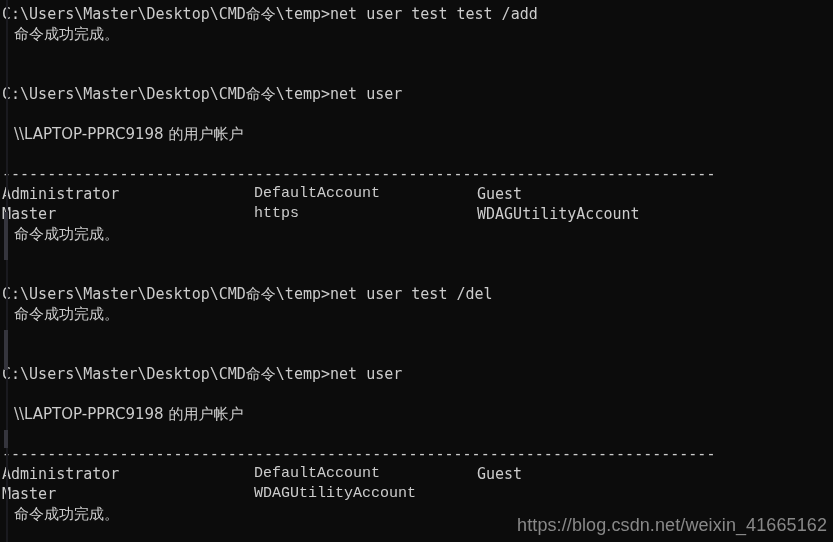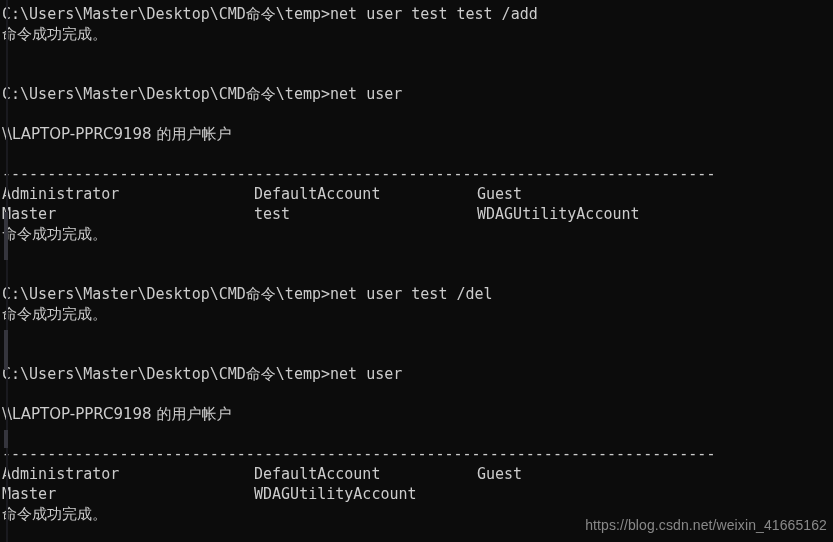--- a/index.html
+++ b/index.html
@@ -69,20 +69,21 @@
     line-height: 20px;
     white-space: pre;
     letter-spacing: 0px;
     font-size: 15px;
   }
   .line.blank { color: transparent; }
 
   .line.cjk {
     font-family: "DejaVu Sans", "Liberation Sans", sans-serif;
     font-size: 15px;
+    margin-left: 12px;
   }
 
   .sep {
     height: 20px;
     line-height: 20px;
     white-space: pre;
     overflow: hidden;
     font-size: 15px;
     color: #cccccc;
   }
@@ -94,30 +95,30 @@
     position: relative;
     white-space: pre;
     font-size: 15px;
   }
   .userrow .col {
     position: absolute;
     top: 0;
     white-space: pre;
   }
   .userrow .col.c0 { left: 0px; }
-  .userrow .col.c1 { left: 252px; }
+  .userrow .col.c1 { left: 252px; font-family: Liberation Mono, monospace; }
   .userrow .col.c2 { left: 475px; }
 
   #watermark {
     position: absolute;
     right: 6px;
     bottom: 8px;
     color: #9a9a9a;
     font-family: "Liberation Sans", "DejaVu Sans", sans-serif;
-    font-size: 14px;
+    font-size: 18px;
     line-height: 18px;
     letter-spacing: 0.1px;
     white-space: nowrap;
     z-index: 6;
     opacity: 0.88;
   }
 </style>
 </head>
 <body>
 
@@ -142,21 +143,21 @@
     <div class="line cjk">\\LAPTOP-PPRC9198 的用户帐户</div>
     <div class="line blank">&nbsp;</div>
     <div class="sep">-------------------------------------------------------------------------------</div>
     <div class="userrow">
       <span class="col c0">Administrator</span>
       <span class="col c1">DefaultAccount</span>
       <span class="col c2">Guest</span>
     </div>
     <div class="userrow">
       <span class="col c0">Master</span>
-      <span class="col c1">test</span>
+      <span class="col c1">https</span>
       <span class="col c2">WDAGUtilityAccount</span>
     </div>
     <div class="line cjk">命令成功完成。</div>
     <div class="line blank">&nbsp;</div>
     <div class="line blank">&nbsp;</div>
 
     <div class="line">C:\Users\Master\Desktop\CMD命令\temp&gt;net user test /del</div>
     <div class="line cjk">命令成功完成。</div>
     <div class="line blank">&nbsp;</div>
     <div class="line blank">&nbsp;</div>

